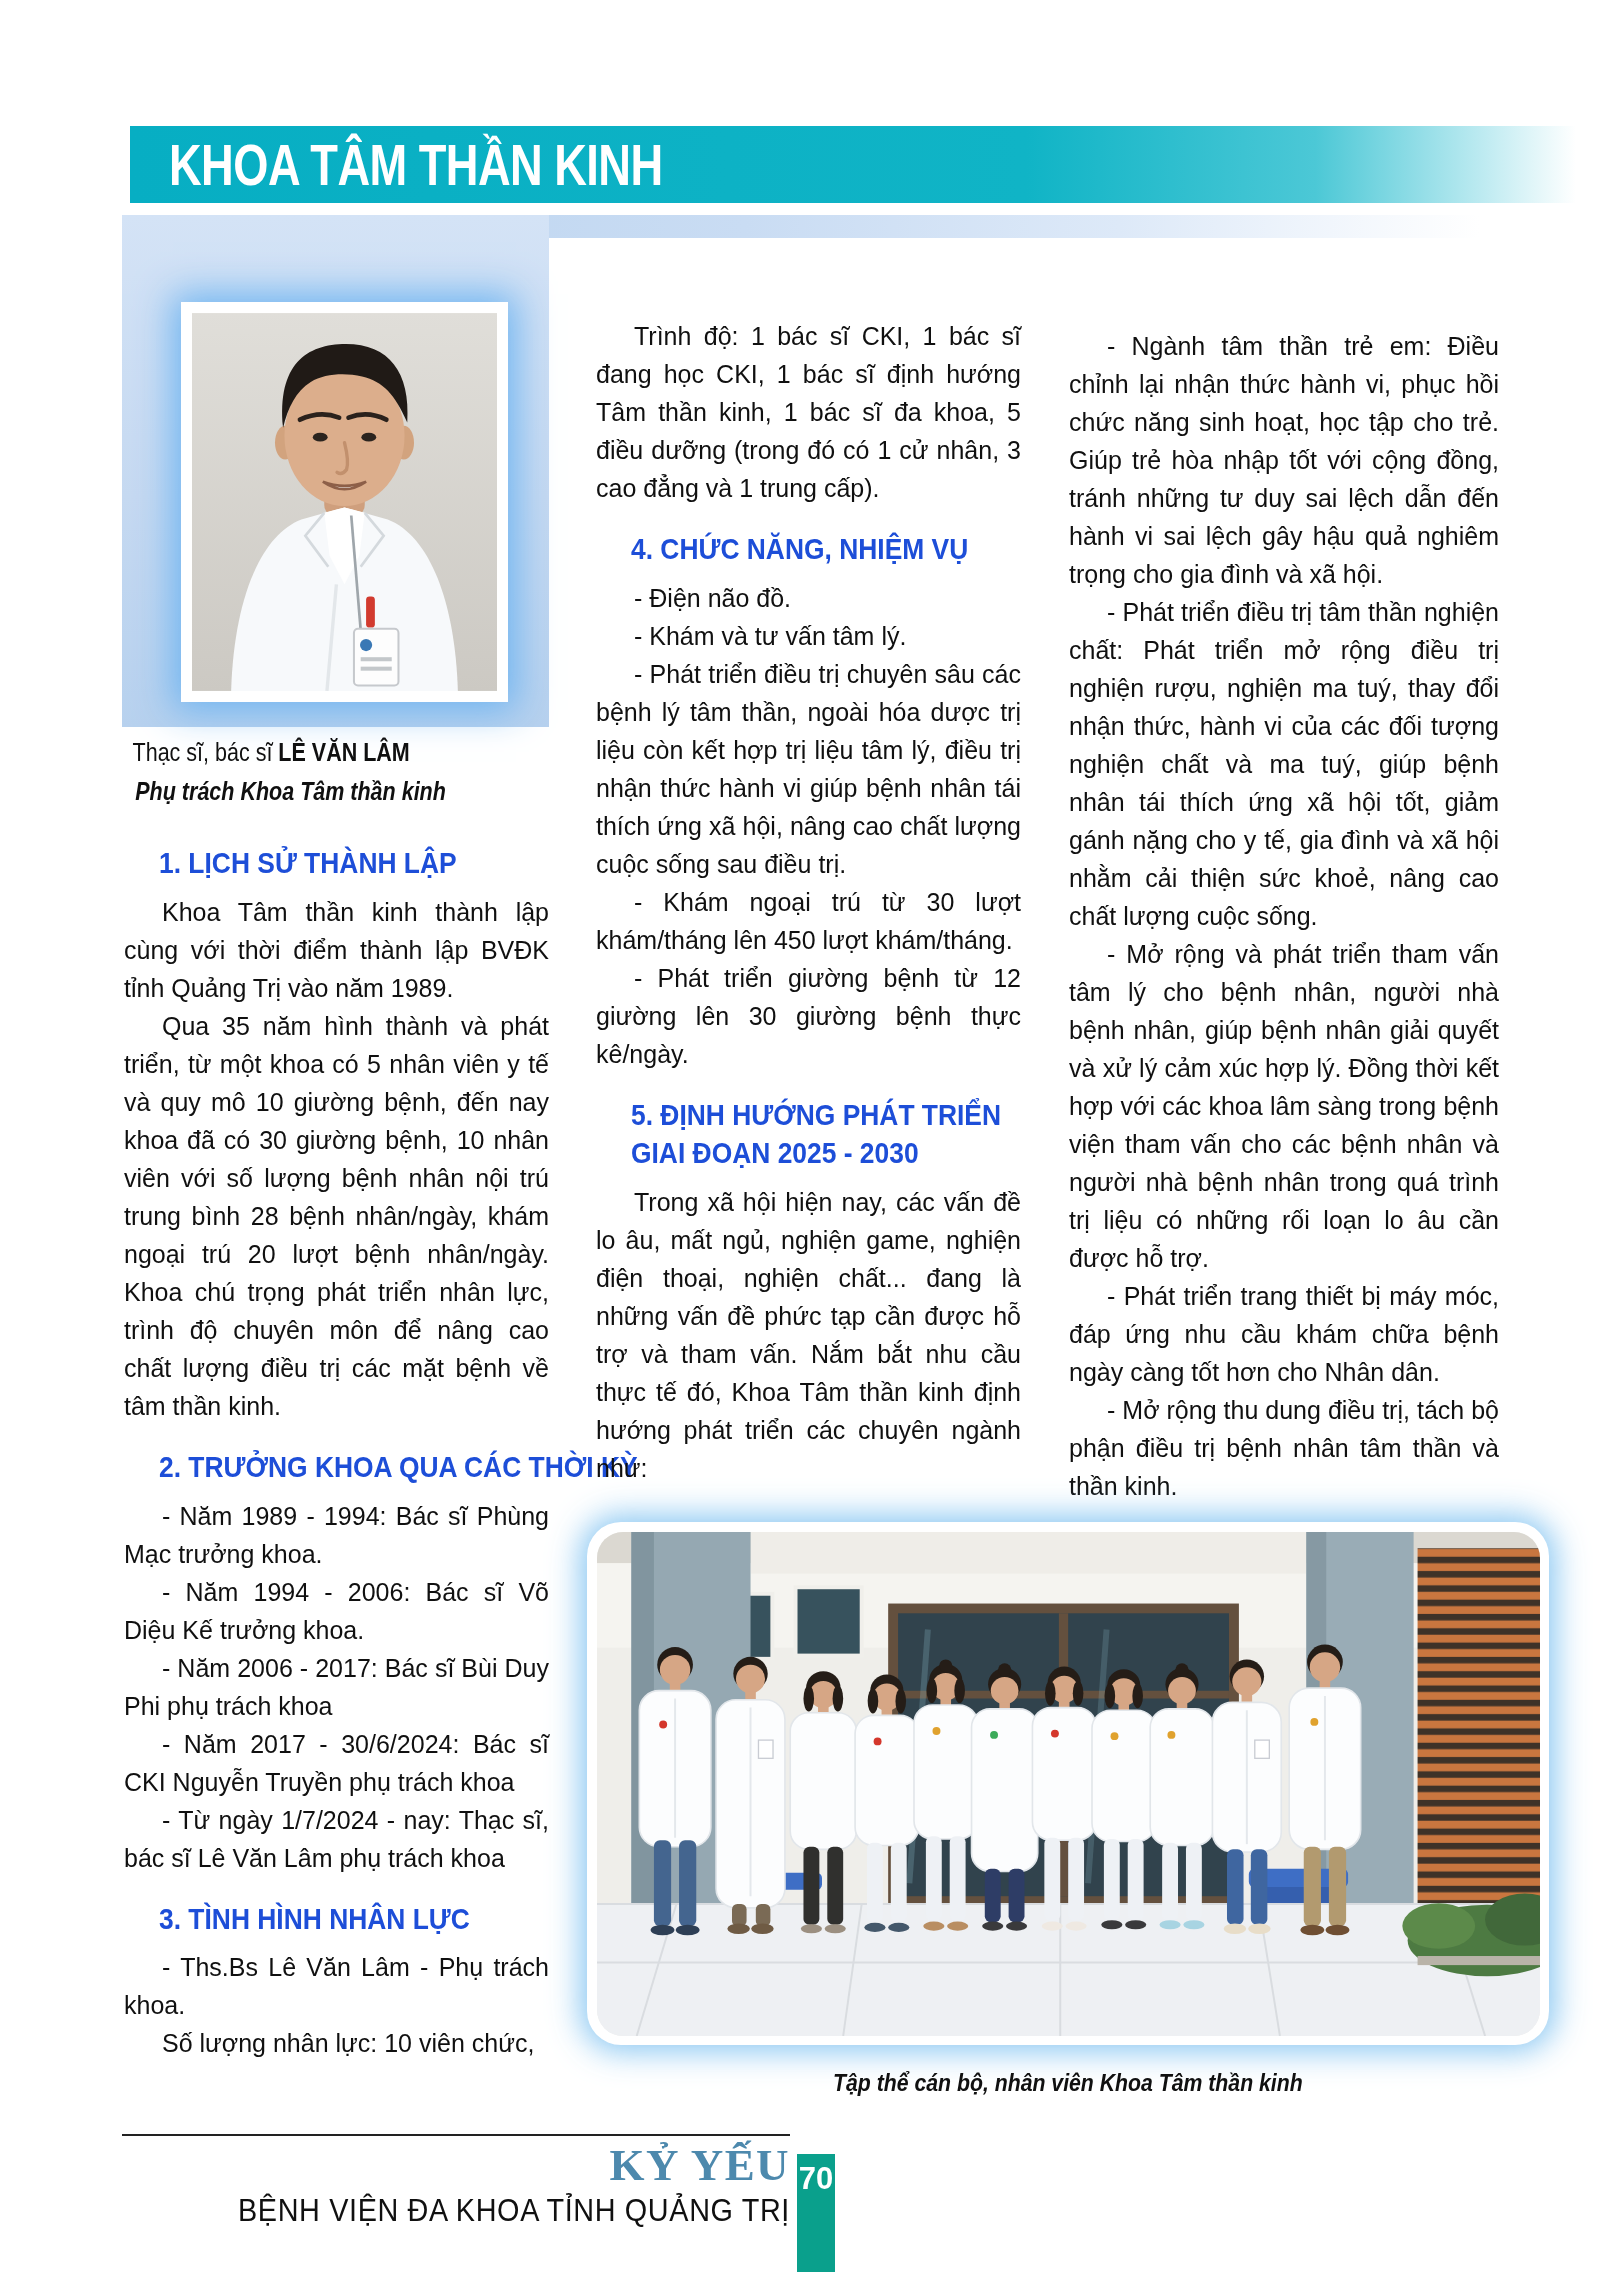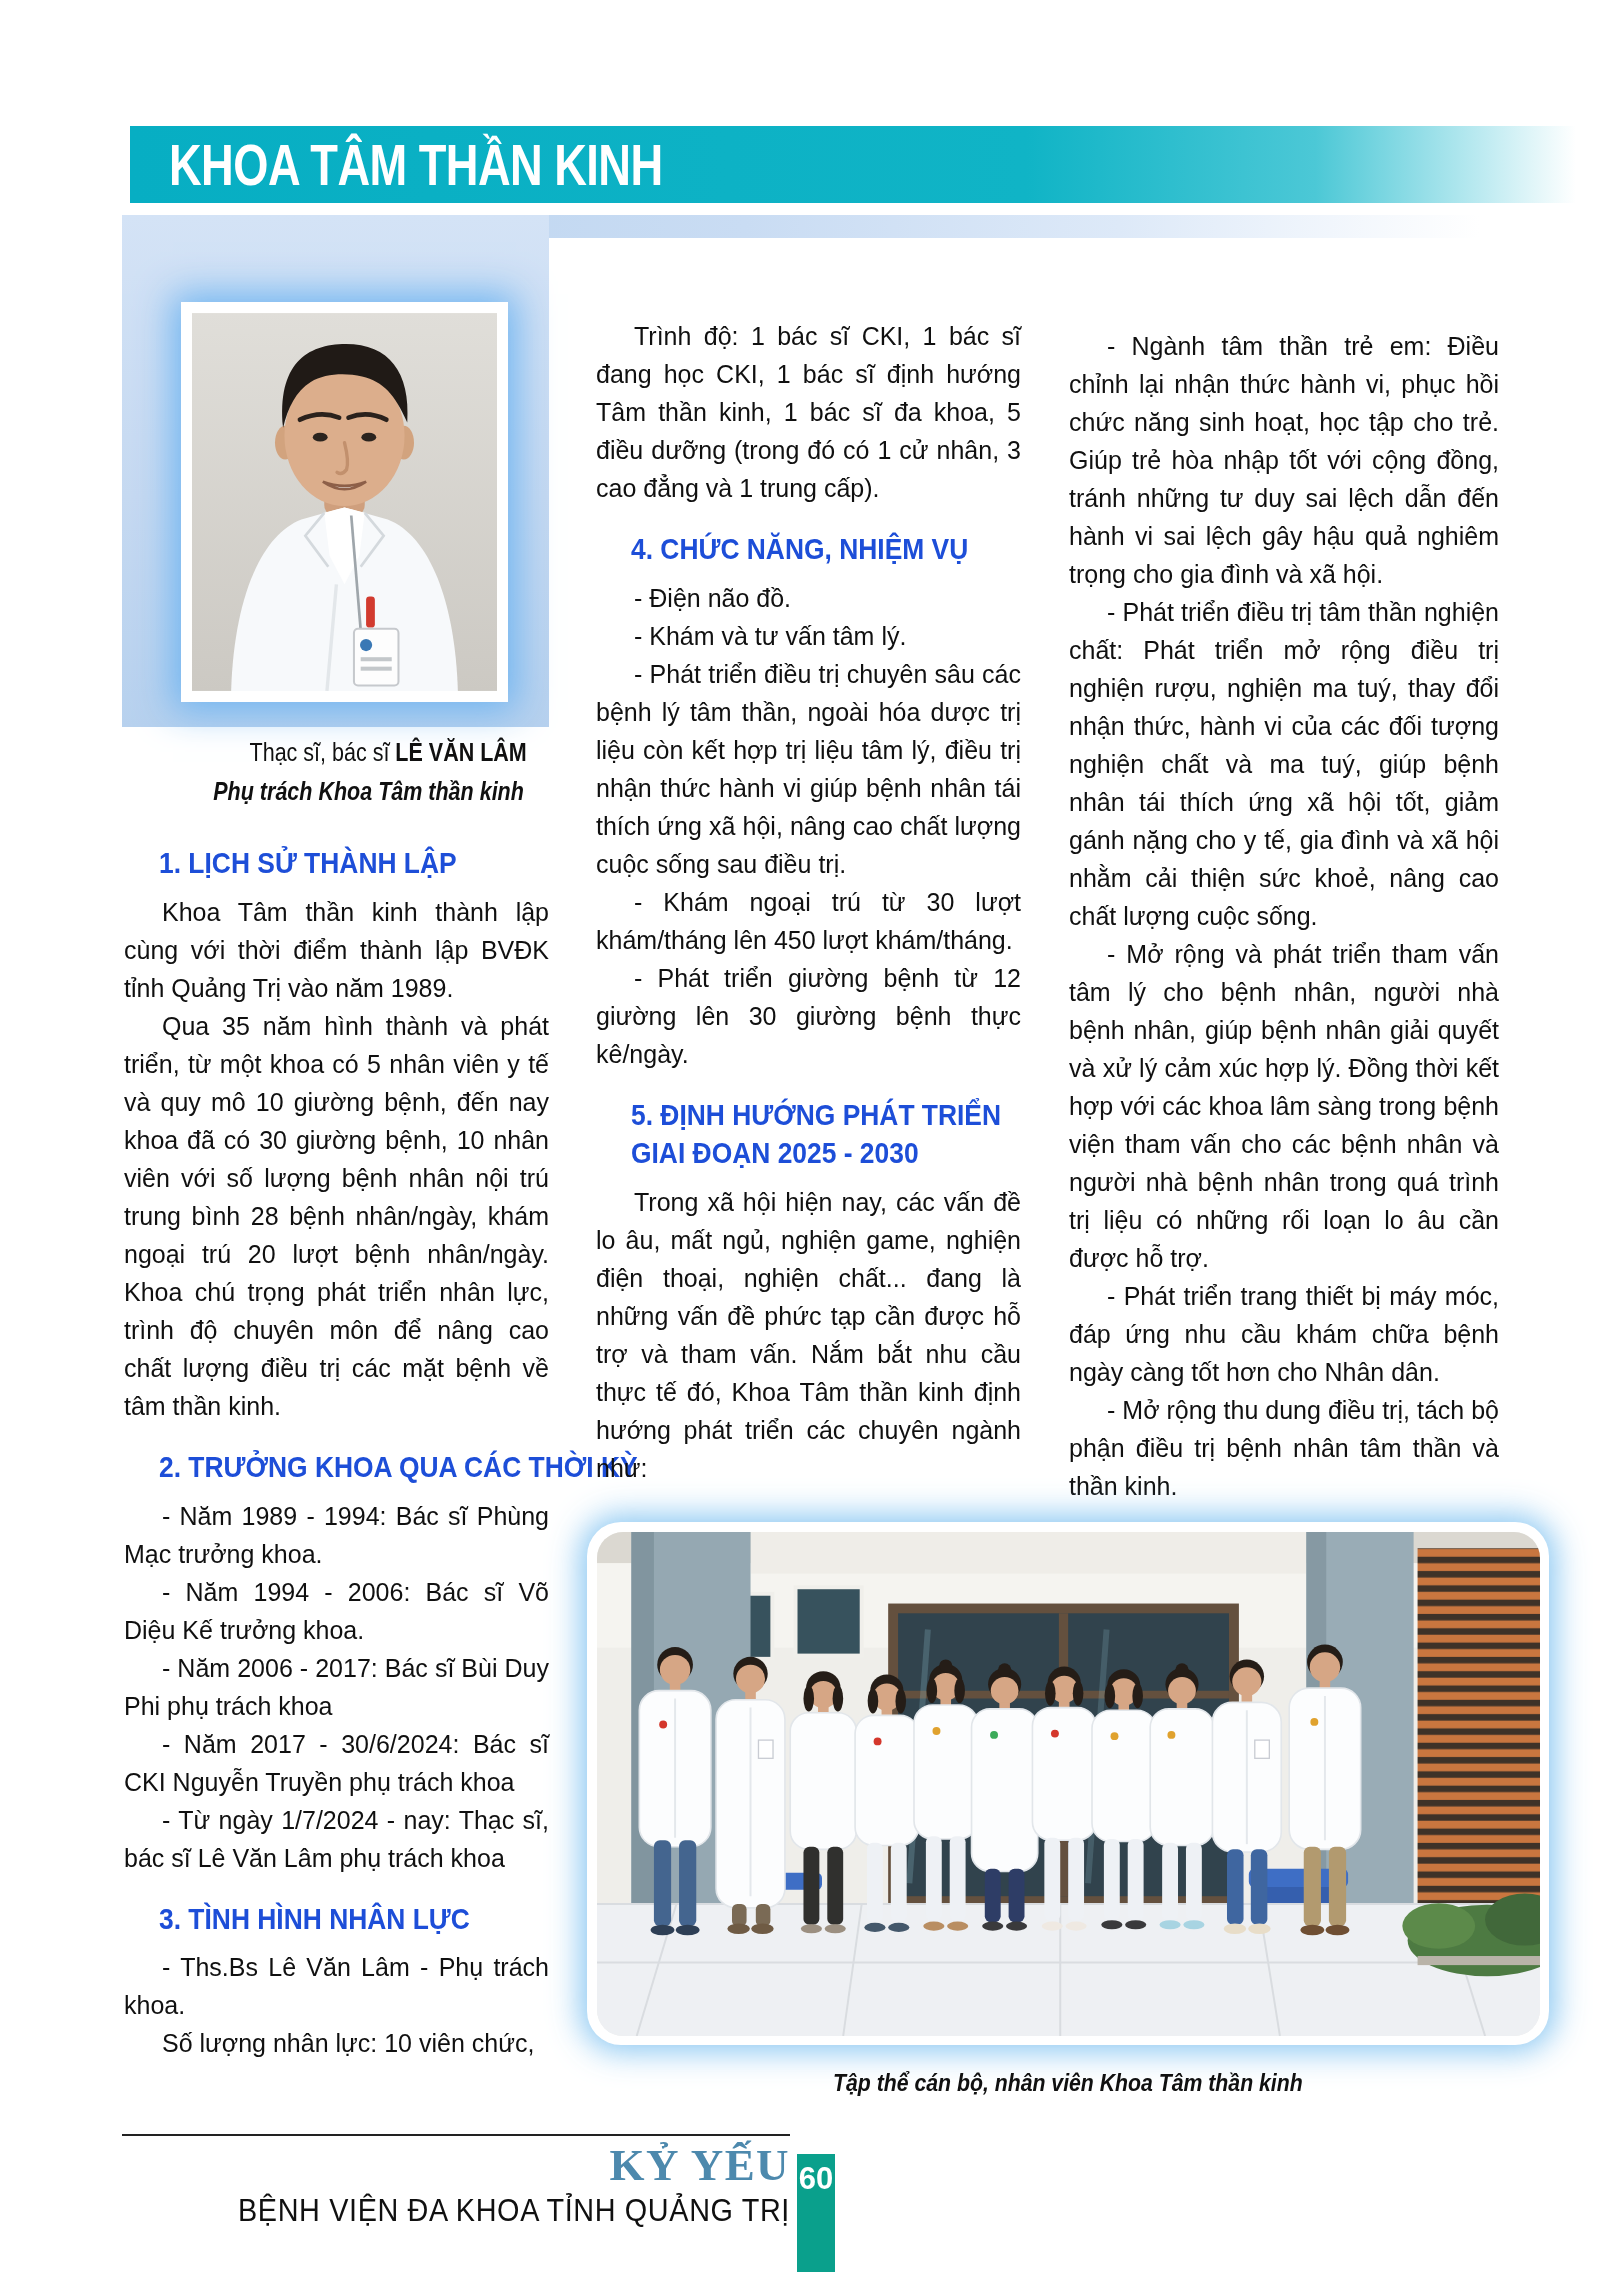--- a/index.html
+++ b/index.html
@@ -18,21 +18,21 @@
   .blue-band{position:absolute;left:122px;top:215px;width:1385px;height:23px;
       background:linear-gradient(90deg,#b9d3ef 0%,#c9dcf3 45%,#dde9f8 72%,rgba(235,243,252,0) 98%);}
   .left-panel{position:absolute;left:122px;top:215px;width:427px;height:512px;
       background:linear-gradient(180deg,#d4e3f6 0%,#c6d9f1 55%,#b7d1ee 100%);}
 
   
   .portrait{position:absolute;left:181px;top:302px;width:305px;height:378px;background:#ffffff;
       padding:10.8px;box-shadow:0 0 35px 8px rgba(105,178,240,.95);}
   .portrait svg{display:block;width:305px;height:378px;}
 
-  .doctor-caption{position:absolute;left:122px;top:735px;width:427px;text-align:right;line-height:35px;}
+  .doctor-caption{position:absolute;left:110px;top:735px;width:427px;text-align:left;line-height:35px;}
   .cap1{font-size:25px;}
   .cap2{font-size:25px;font-style:italic;font-weight:bold;margin-top:4px;}
   .cond-c{display:inline-block;transform:scaleX(.86);transform-origin:50% 50%;white-space:nowrap;}
 
   
   .col{position:absolute;font-size:25px;line-height:38px;text-align:justify;}
   .col-left{left:124px;top:844px;width:425px;}
   .col-mid{left:596px;top:317px;width:425px;}
   .col-right{left:1069px;top:327px;width:430px;}
   .body-para{margin:0;text-indent:38px;}
@@ -357,17 +357,17 @@
   <div class="photo-caption">
     <span class="cond-c">Tập thể cán bộ, nhân viên Khoa Tâm thần kinh</span>
   </div>
 
   <div class="footer-line"></div>
   <div class="footer-text">
     <div class="footer-book">KỶ YẾU</div>
     <span class="footer-hospital">BỆNH VIỆN ĐA KHOA TỈNH QUẢNG TRỊ</span>
   </div>
   <div class="page-bar">
-    <span>60</span>
+    <span>70</span>
   </div>
 
 </div>
 
 
 </body></html>

